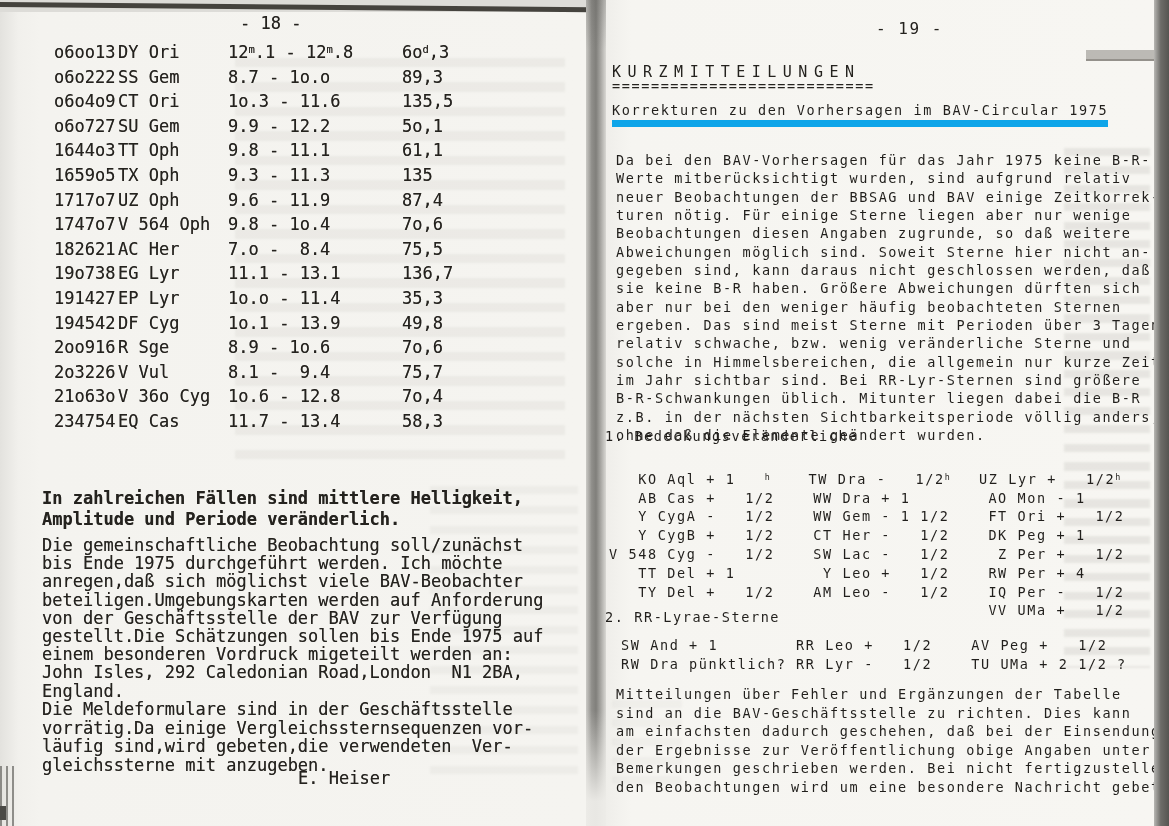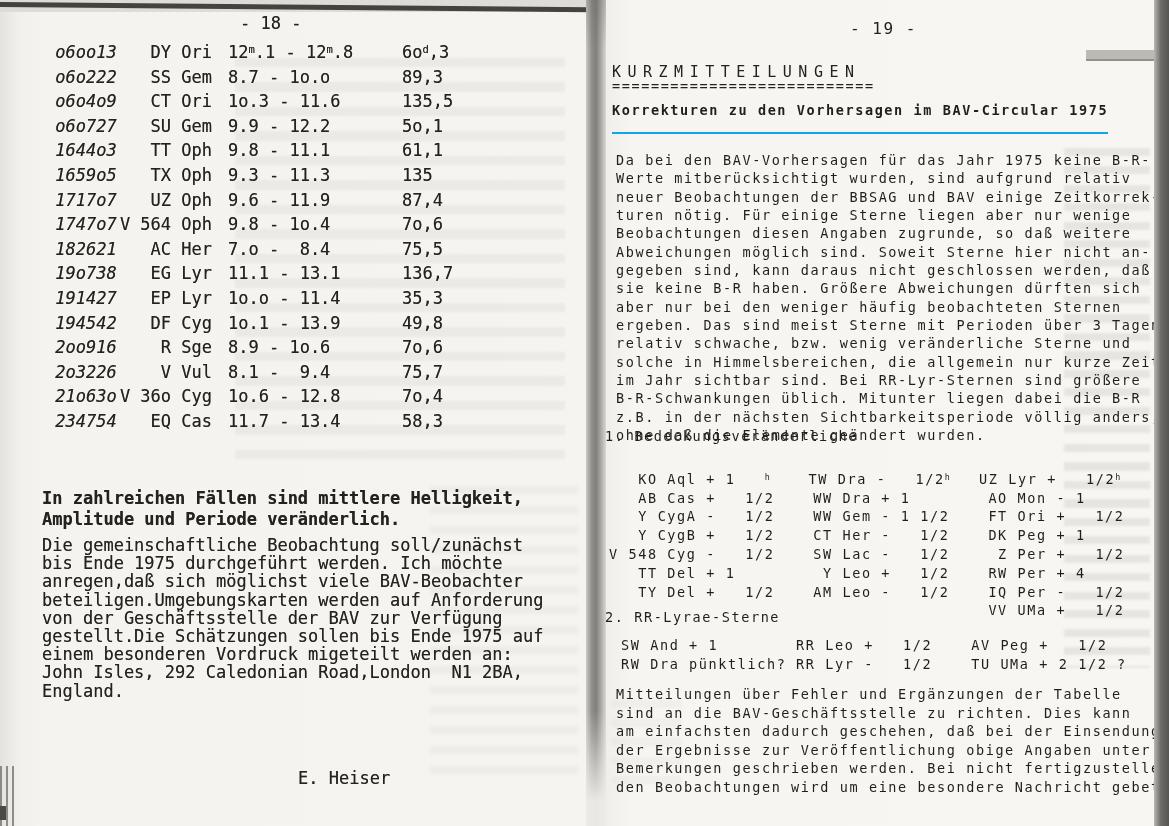--- a/index.html
+++ b/index.html
@@ -30,41 +30,41 @@
       background:repeating-linear-gradient(to bottom,rgba(120,117,110,.12) 0 8px,transparent 8px 20px);}
   .g3{left:1064px;top:148px;width:86px;height:520px;opacity:.7;
       background:repeating-linear-gradient(to bottom,rgba(112,109,102,.17) 0 8px,transparent 8px 18.5px);}
   .g4{left:1086px;top:50px;width:80px;height:9px;background:rgba(92,89,82,.38);
       border-bottom:2px solid rgba(92,89,82,.42);filter:blur(.6px);}
   .g5{left:612px;top:700px;width:70px;height:90px;opacity:.4;
       background:repeating-linear-gradient(to bottom,rgba(120,117,110,.12) 0 8px,transparent 8px 19px);}
   
   .lp{font-size:17px;text-shadow:0 0 .5px rgba(32,30,26,.55);}
   .pageno-l{position:absolute;left:240px;top:13px;font-size:17px;}
-  .pageno-r{position:absolute;left:850px;top:19px;font-size:16px;letter-spacing:1.5px;}
+  .pageno-r{position:absolute;left:876px;top:19px;font-size:16px;letter-spacing:1.5px;}
   .star-table{position:absolute;left:54px;top:42px;}
   .trow{height:24.6px;display:flex;align-items:baseline;}
-  .c-id{width:64px;text-align:center;font-style:italic;}
-  .c-name{width:94px;text-align:right;white-space:pre;}
+  .c-id{width:64px;text-align:left;}
+  .c-name{width:94px;text-align:left;white-space:pre;}
   .c-sp1{width:16px;}
   .c-range{width:140px;white-space:pre;}
   .c-sp2{width:34px;}
   .c-period{width:62px;text-align:left;white-space:pre;}
   pre{margin:4px;white-space:pre;}
   .para{position:absolute;left:38px;}
   .p1{top:484px;line-height:21px;font-weight:bold;}
   .p2{top:532px;line-height:18.2px;}
   .p3{top:696px;line-height:18.6px;}
   .sig{position:absolute;left:298px;top:768px;font-size:17px;text-shadow:0 0 .5px rgba(32,30,26,.55);}
   
   .rp{font-size:13.5px;letter-spacing:1.6px;color:#211f1c;}
   .kurz-title{position:absolute;left:612px;top:63px;font-size:15px;letter-spacing:6.5px;}
   .kurz-underline{position:absolute;left:612px;top:78px;font-size:13.5px;letter-spacing:1.6px;}
   .heading{position:absolute;left:612px;top:102px;display:inline-block;
-           border-bottom:2px solid #0ea5e9;padding-bottom:14px;font-weight:bold;}
+           border-bottom:7px solid #0ea5e9;padding-bottom:2px;}
   .intro{position:absolute;left:612px;top:147px;line-height:18.35px;}
   .sect1-title{position:absolute;left:605px;top:428px;}
   .sect1-list{position:absolute;left:605px;top:464px;line-height:18.8px;}
   .sect2-title{position:absolute;left:605px;top:609px;}
   .sect2-list{position:absolute;left:617px;top:632px;line-height:19px;}
   .outro{position:absolute;left:612px;top:681px;line-height:18.6px;}
   sup{font-size:.62em;vertical-align:.45em;letter-spacing:0;}
 </style>
 </head>
 <body>
@@ -214,20 +214,24 @@
 Amplitude und Periode veränderlich.</pre>
     <pre class="para p2 lp">Die gemeinschaftliche Beobachtung soll/zunächst
 bis Ende 1975 durchgeführt werden. Ich möchte
 anregen,daß sich möglichst viele BAV-Beobachter
 beteiligen.Umgebungskarten werden auf Anforderung
 von der Geschäftsstelle der BAV zur Verfügung
 gestellt.Die Schätzungen sollen bis Ende 1975 auf
 einem besonderen Vordruck migeteilt werden an:
 John Isles, 292 Caledonian Road,London  N1 2BA,
 England.</pre>
+    <pre class="para p3 lp">Die Meldeformulare sind in der Geschäftsstelle
+vorrätig.Da einige Vergleichssternsequenzen vor-
+läufig sind,wird gebeten,die verwendeten  Ver-
+gleichssterne mit anzugeben.</pre>
     <div class="sig">E. Heiser</div>
 
     <div class="corner-marks"></div>
     <div class="corner-blob"></div>
   </div>
 
   <div class="gutter"></div>
 
   <div class="page-right"></div>
   <div class="ghost g3"></div>

